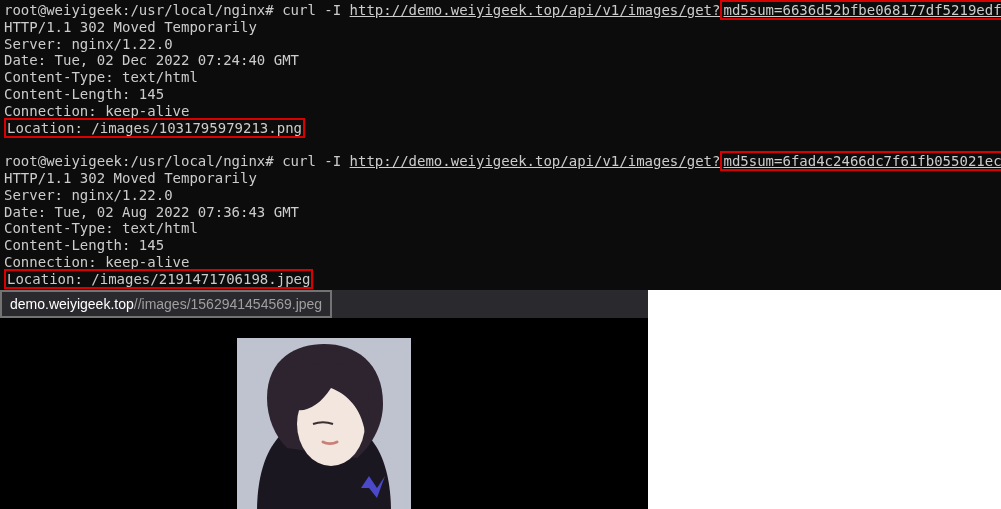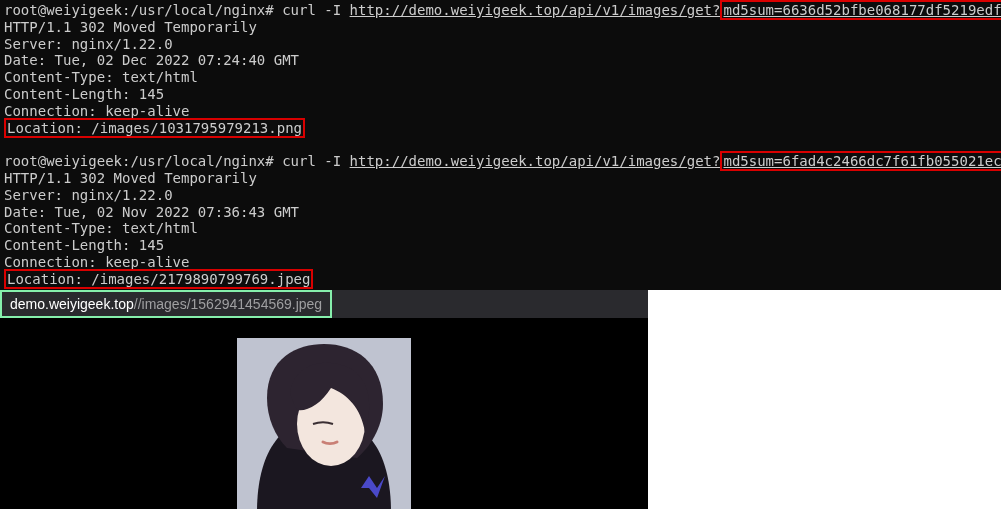--- a/index.html
+++ b/index.html
@@ -21,21 +21,21 @@
     border: 2px solid #d90000;
     padding: 0 1px;
   }
   .underline { text-decoration: underline; }
   .addrbar-wrap {
     background: #2a2a2e;
     width: 648px;
   }
   .addrbar {
     display: inline-block;
-    border: 2px solid #86efac;
+    border: 2px solid #737373;
     padding: 4px 8px;
     color: #ffffff;
     font-family: -apple-system, BlinkMacSystemFont, "Segoe UI", sans-serif;
     font-size: 14px;
   }
   .addrbar .dim { color: #9f9fa1; }
   .imgpanel {
     background: #000000;
     width: 648px;
     height: 216px;
@@ -57,25 +57,25 @@
 Server: nginx/1.22.0
 Date: Tue, 02 Dec 2022 07:24:40 GMT
 Content-Type: text/html
 Content-Length: 145
 Connection: keep-alive</span>
 <span class="highlight-box">Location: /images/1031795979213.png</span>
 
 <span><span>root@weiyigeek:/usr/local/nginx# curl -I </span><span class="underline">http://demo.weiyigeek.top/api/v1/images/get?</span><span class="highlight-box underline">md5sum=6fad4c2466dc7f61fb055021ec65324d</span></span>
 <span>HTTP/1.1 302 Moved Temporarily
 Server: nginx/1.22.0
-Date: Tue, 02 Nov 2022 07:36:43 GMT
+Date: Tue, 02 Aug 2022 07:36:43 GMT
 Content-Type: text/html
 Content-Length: 145
 Connection: keep-alive</span>
-<span class="highlight-box">Location: /images/2179890799769.jpeg</span></div>
+<span class="highlight-box">Location: /images/2191471706198.jpeg</span></div>
 
 <div class="addrbar-wrap">
   <span class="addrbar"><span>demo.weiyigeek.top</span><span class="dim">//images/1562941454569.jpeg</span></span>
 </div>
 
 <div class="imgpanel">
   <div class="portrait">
     <svg viewBox="0 0 174 174" xmlns="http://www.w3.org/2000/svg">
       <rect width="174" height="174" fill="#bfc3d0"></rect>
       <path d="M20 174 C 20 120 40 80 87 80 C 134 80 154 120 154 174 Z" fill="#1b1720"></path>

